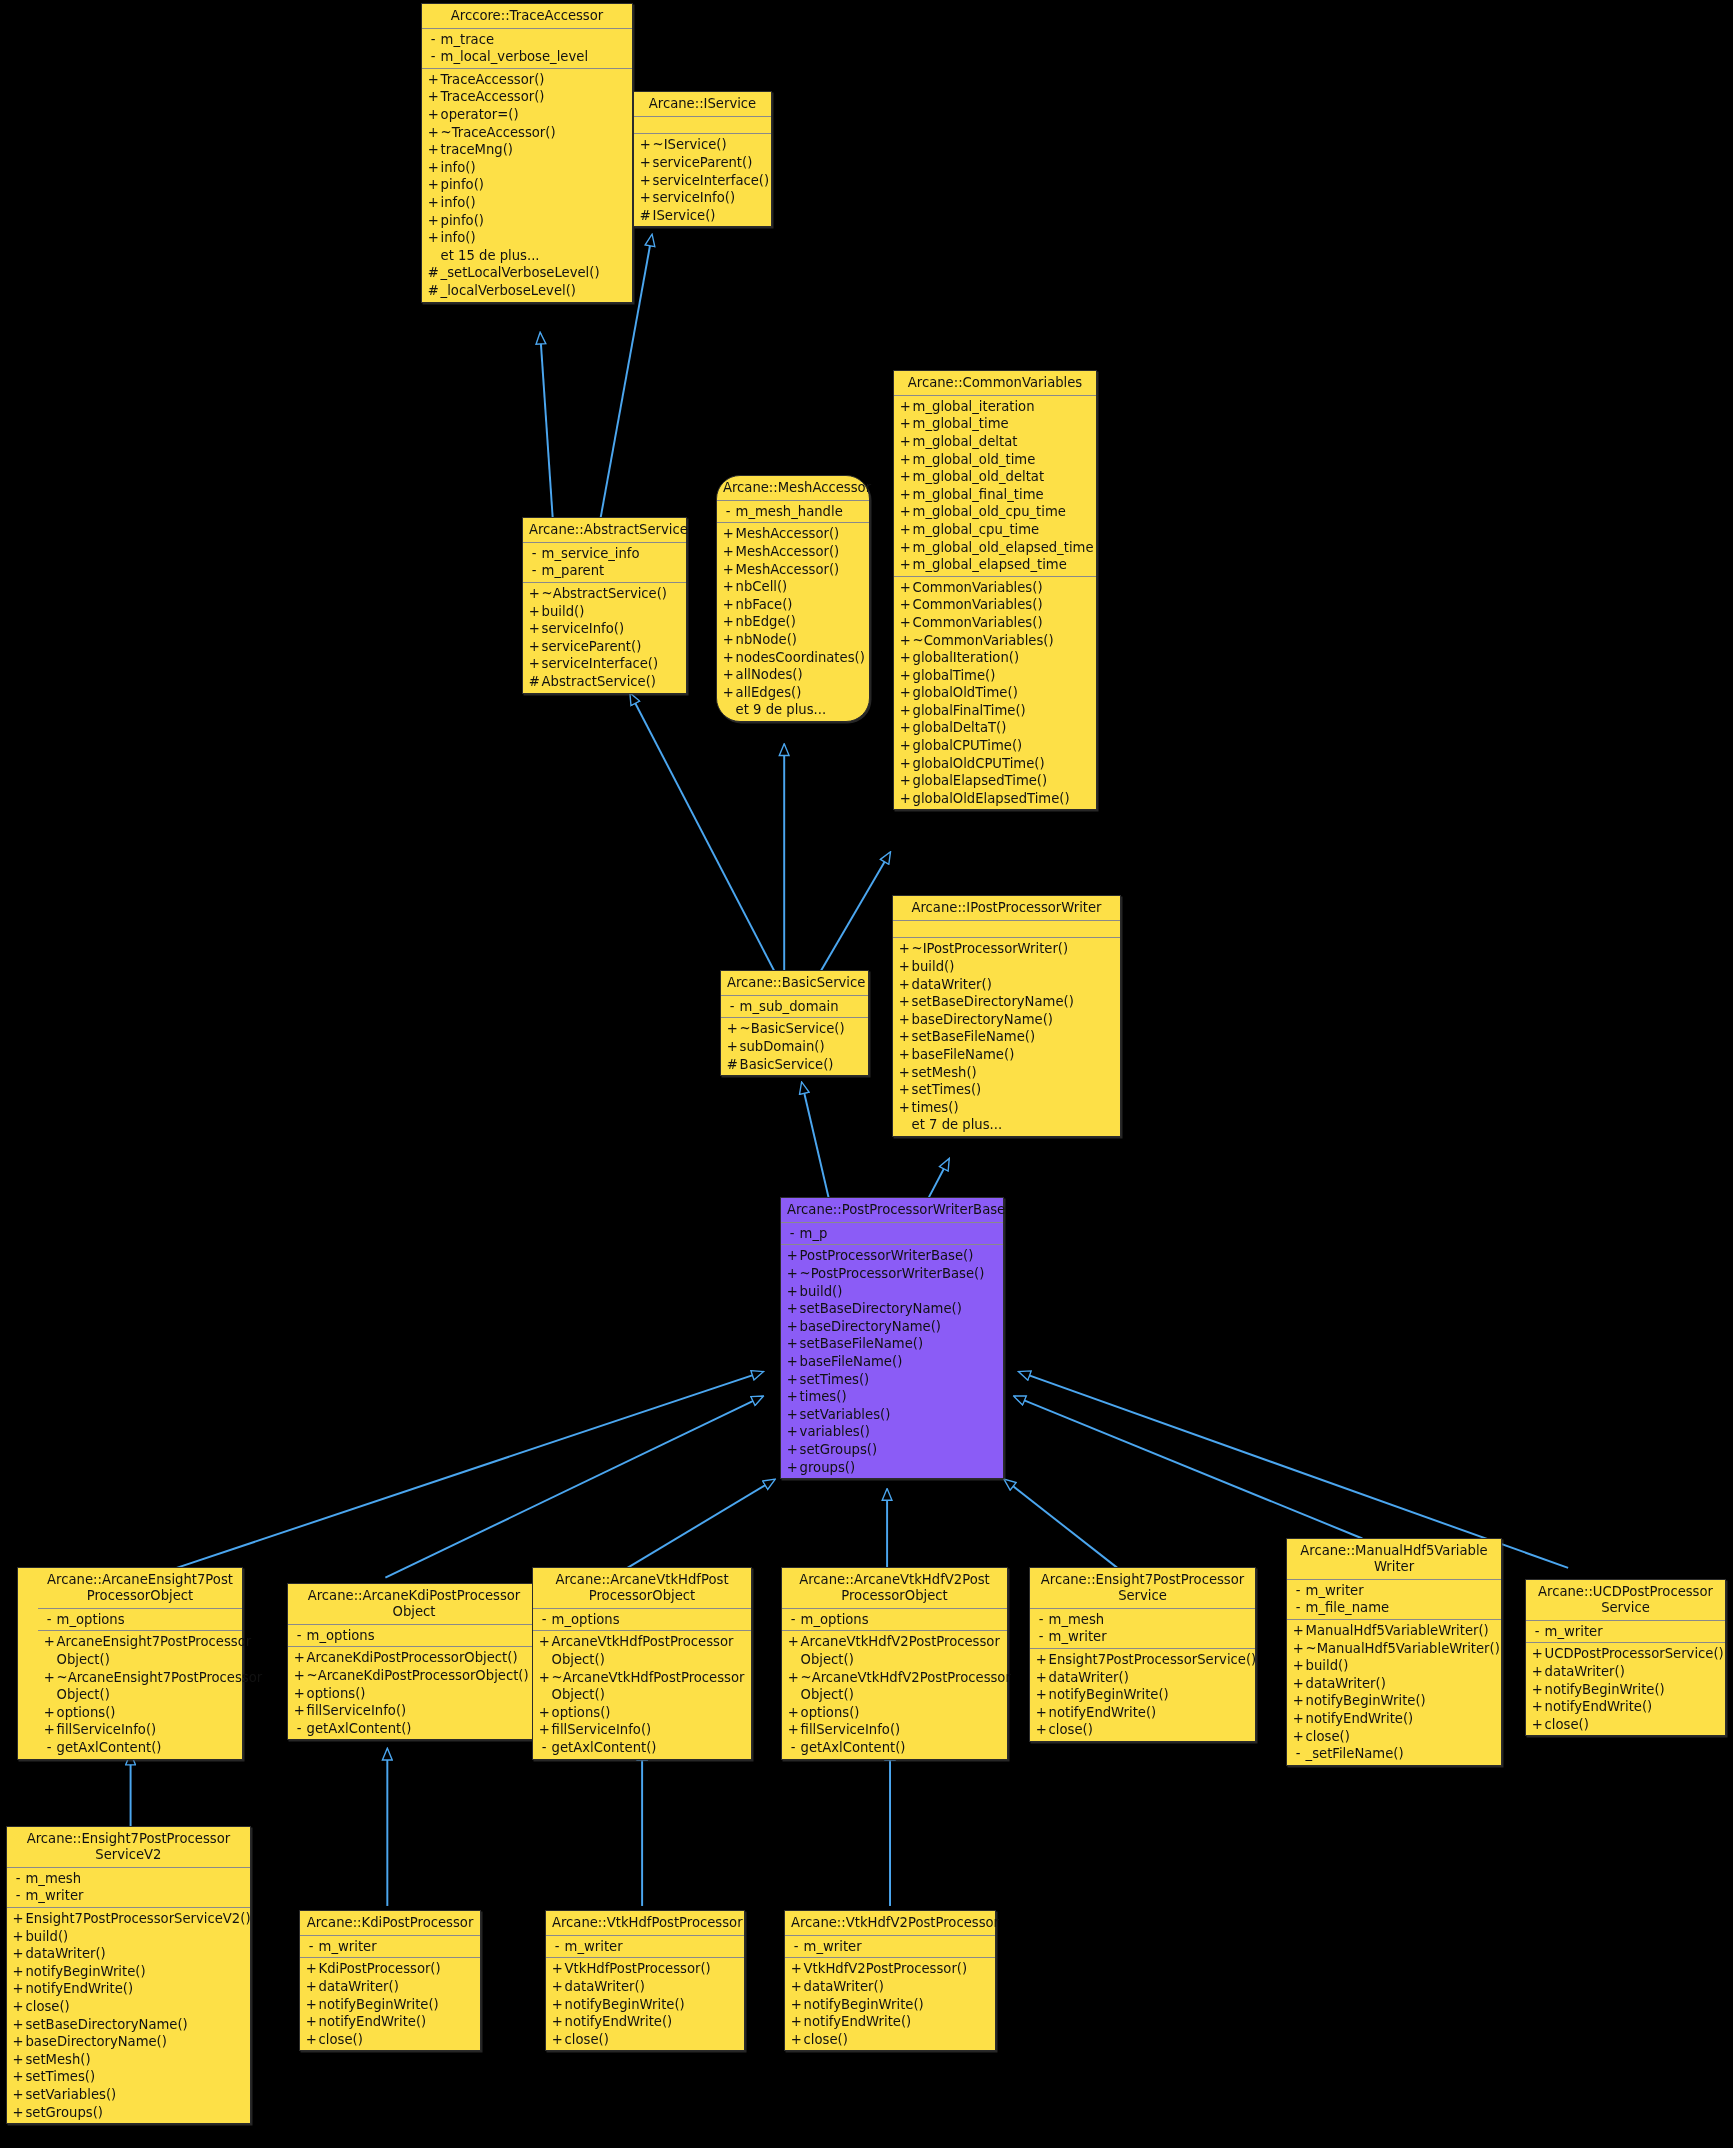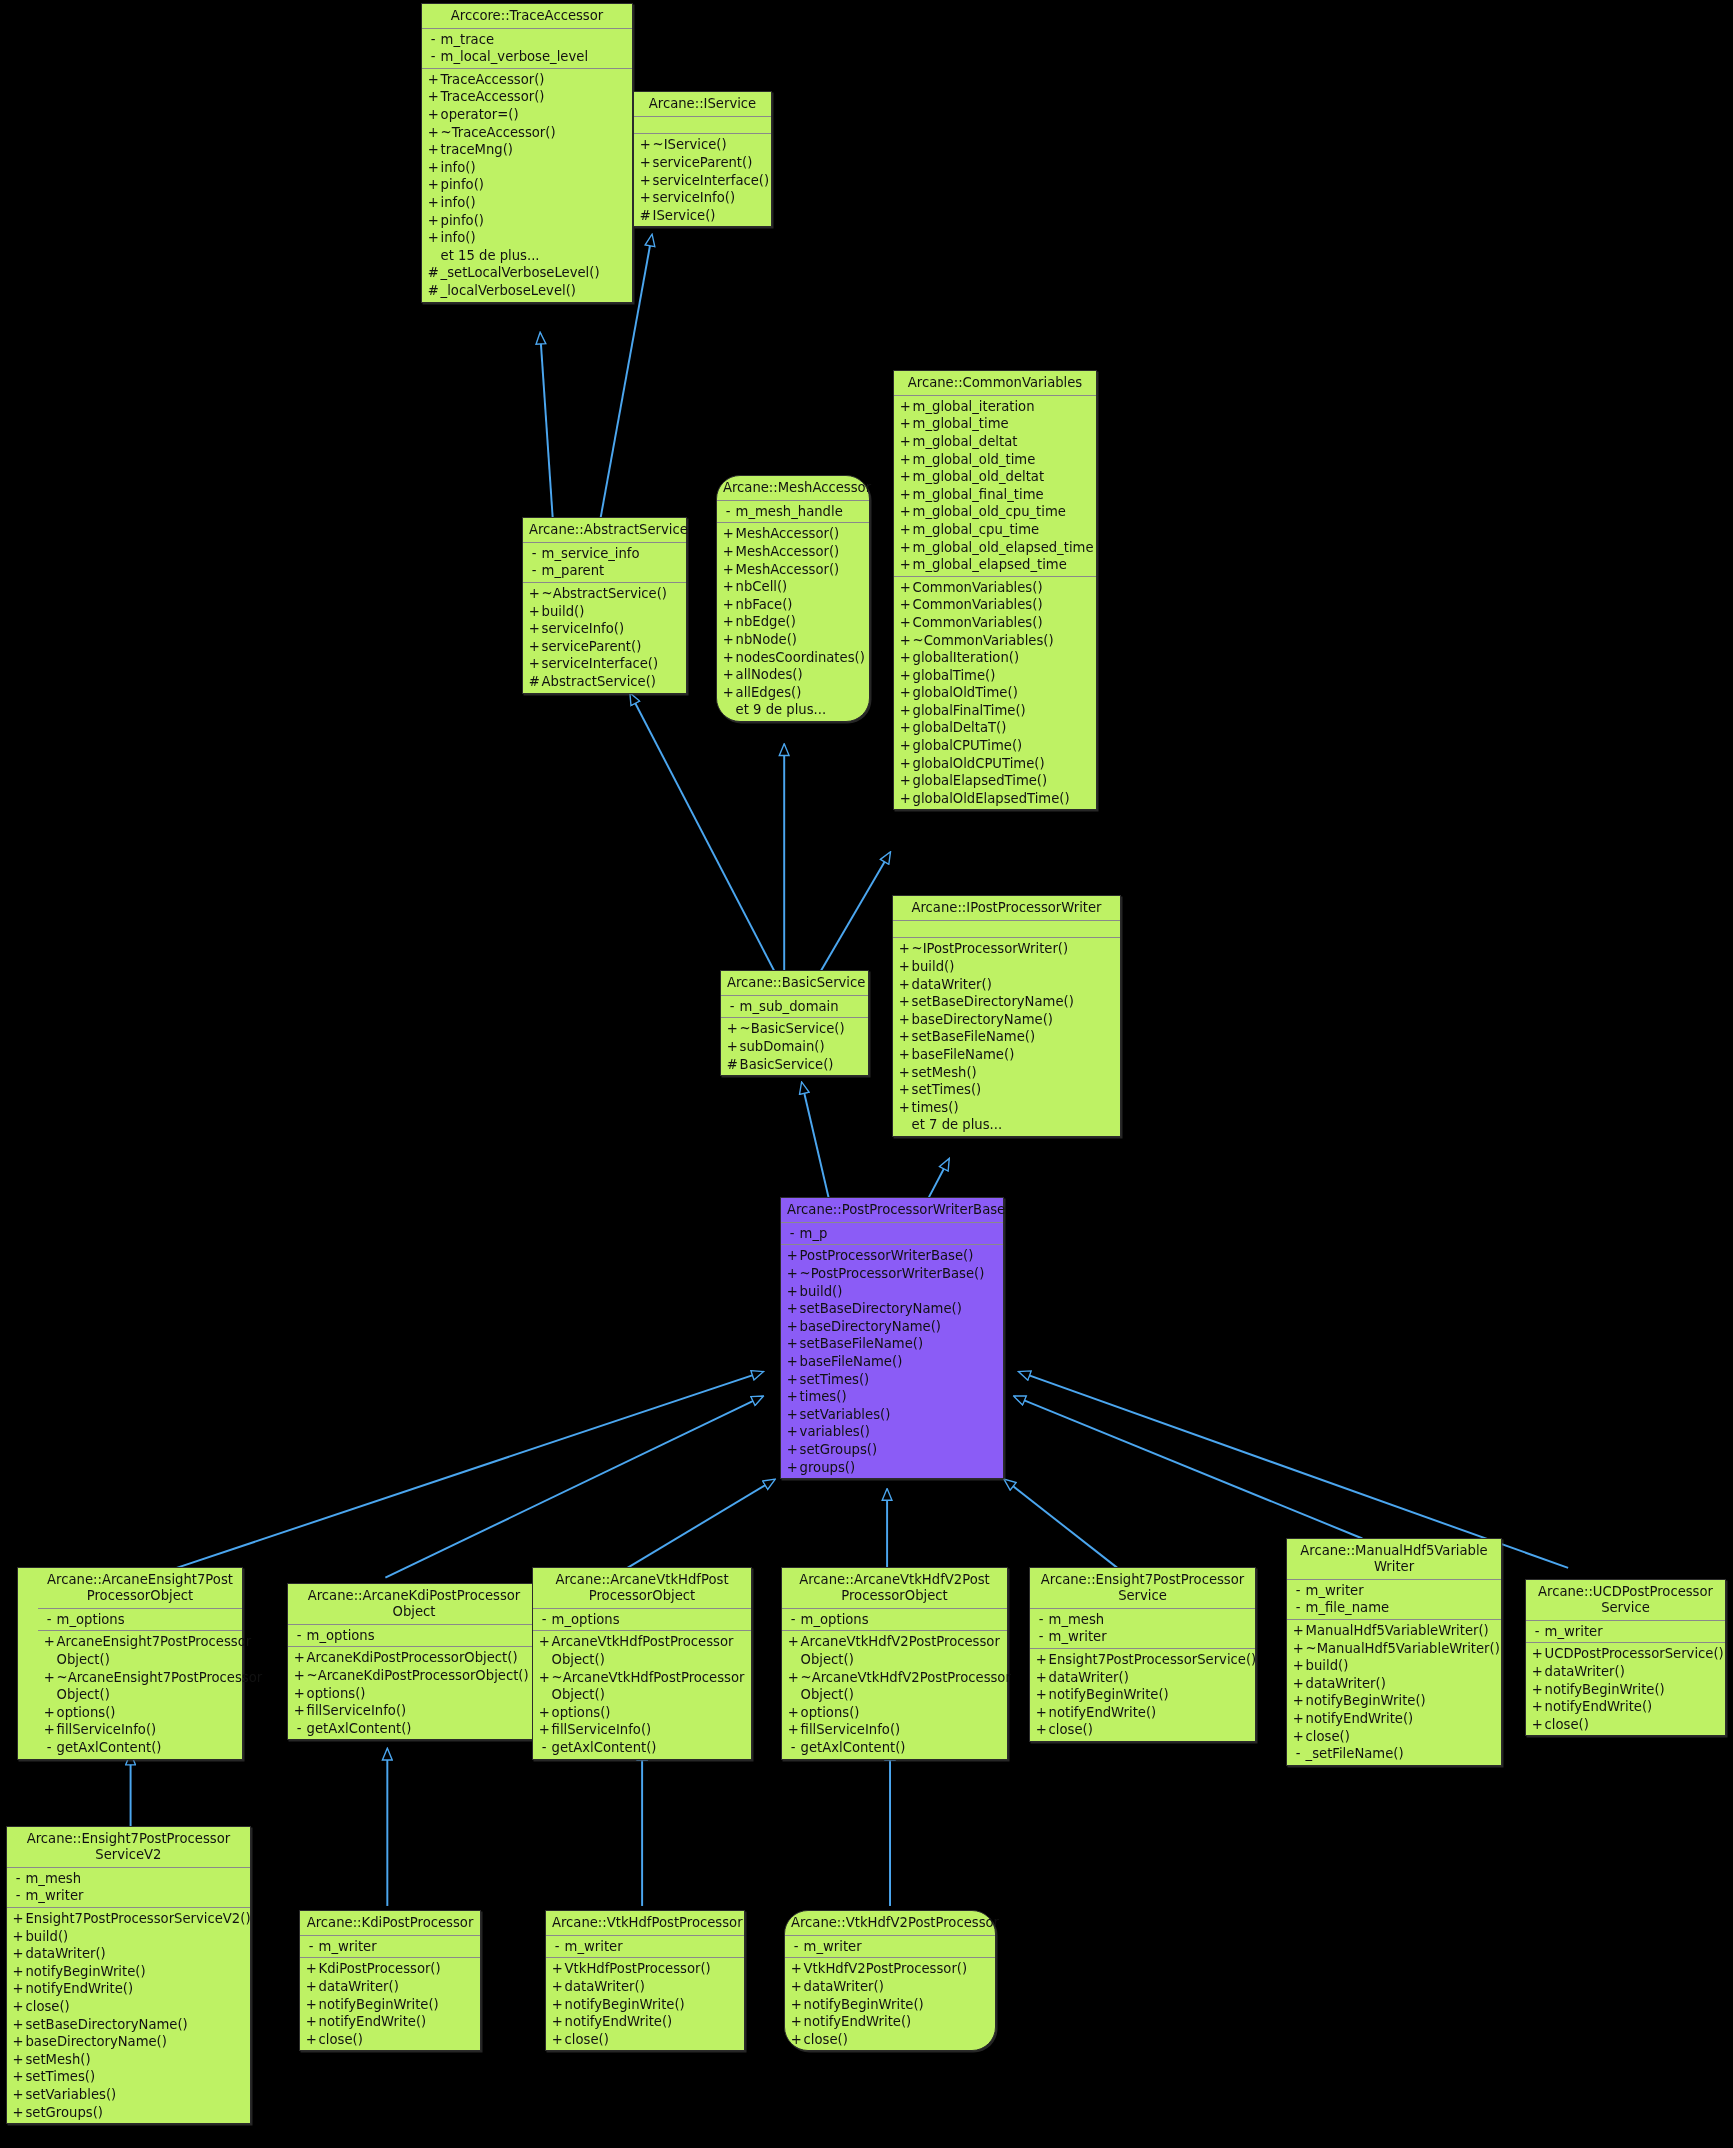--- a/index.html
+++ b/index.html
@@ -5,21 +5,21 @@
   html,body{margin:0;padding:0;background:#000;}
   body{
     width:1734px;height:2148px;position:relative;overflow:hidden;
     font-family:"DejaVu Sans","Liberation Sans",sans-serif;
   }
   #canvas{position:absolute;inset:0;width:1734px;height:2148px;}
   svg.edges{position:absolute;left:0;top:0;width:1734px;height:2148px;pointer-events:none;}
 
   .node{
     position:absolute;
-    background:#bef264;
+    background:#fde047;
     border:1px solid #2b2b2b;
     box-sizing:border-box;
     box-shadow:1.5px 1.5px 0 0 rgba(70,70,70,.55);
   }
   .node.hl{background:#8b5cf6;}
   .node .title{
     text-align:center;
     font-size:13.2px;
     line-height:16px;
     color:#111;
@@ -894,21 +894,21 @@
           <span class="vis">+</span>
           <span class="lbl">notifyEndWrite()</span>
         </div>
         <div class="row">
           <span class="vis">+</span>
           <span class="lbl">close()</span>
         </div>
       </div>
   </div>
 
-  <div class="node" style="left:784px;top:1910px;width:212px;border-radius:24px;">
+  <div class="node" style="left:784px;top:1910px;width:212px;">
     <div class="title">Arcane::VtkHdfV2PostProcessor</div>
     <div class="sect">
         <div class="row">
           <span class="vis">-</span>
           <span class="lbl">m_writer</span>
         </div>
       </div>
     <div class="sect">
         <div class="row">
           <span class="vis">+</span>

